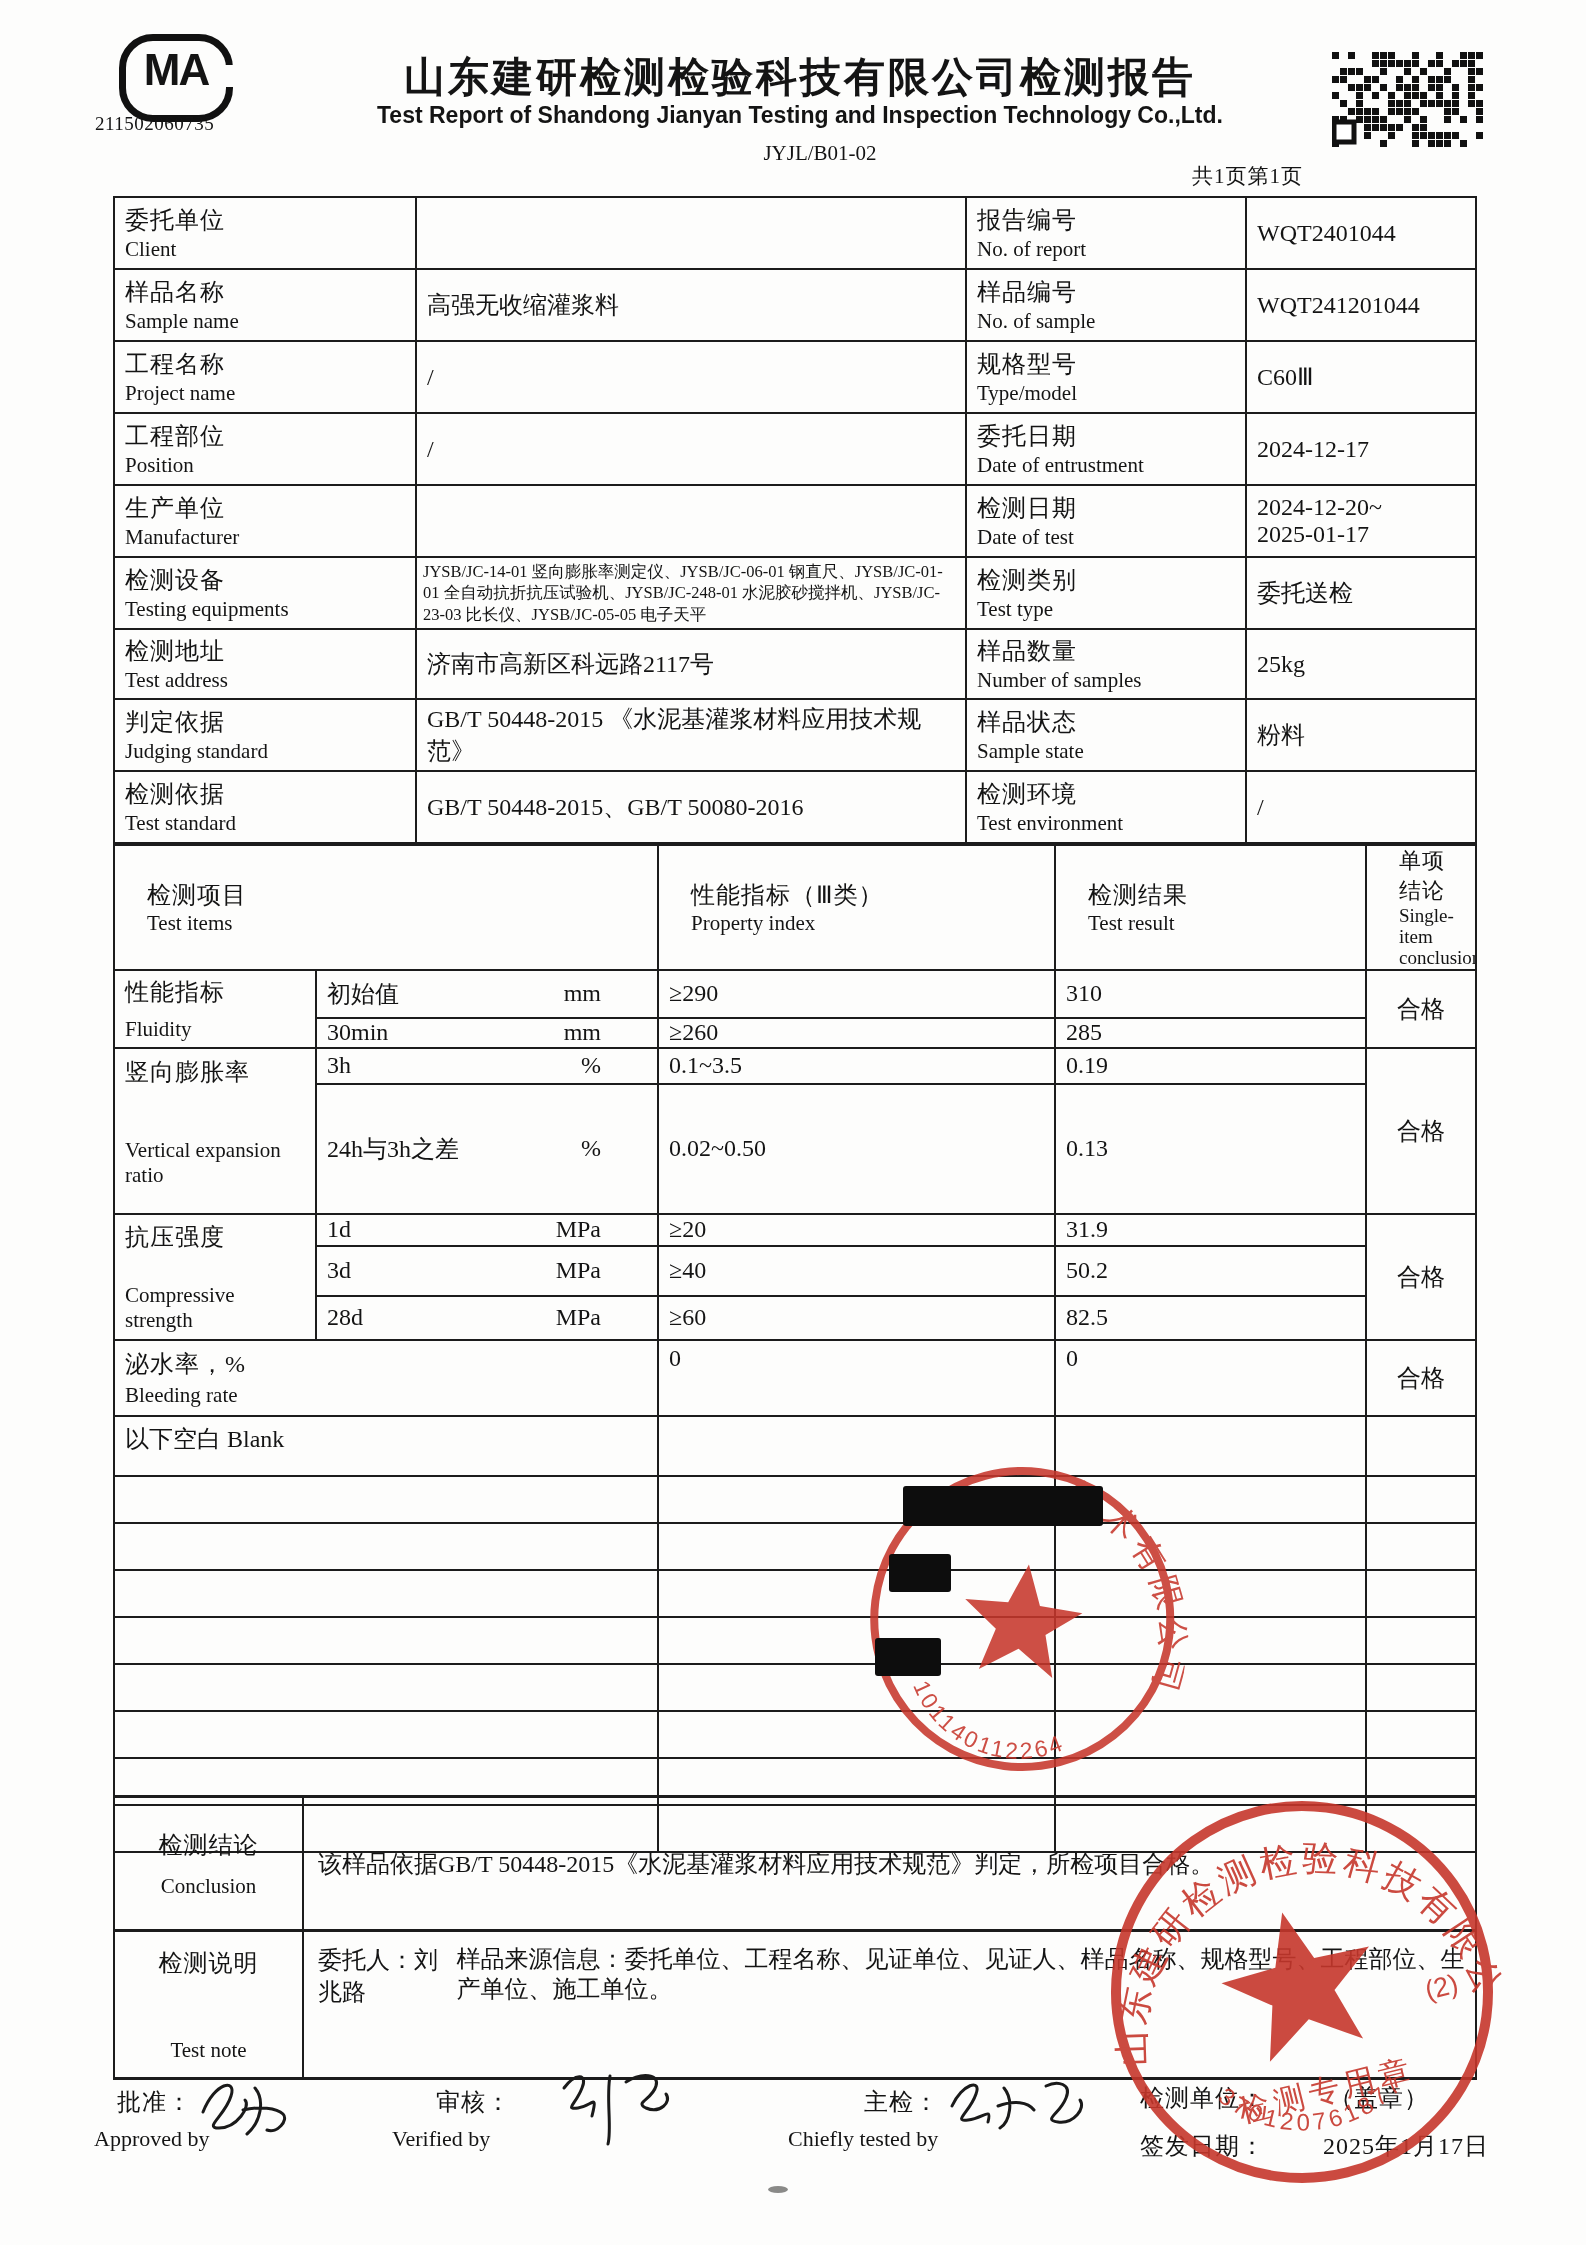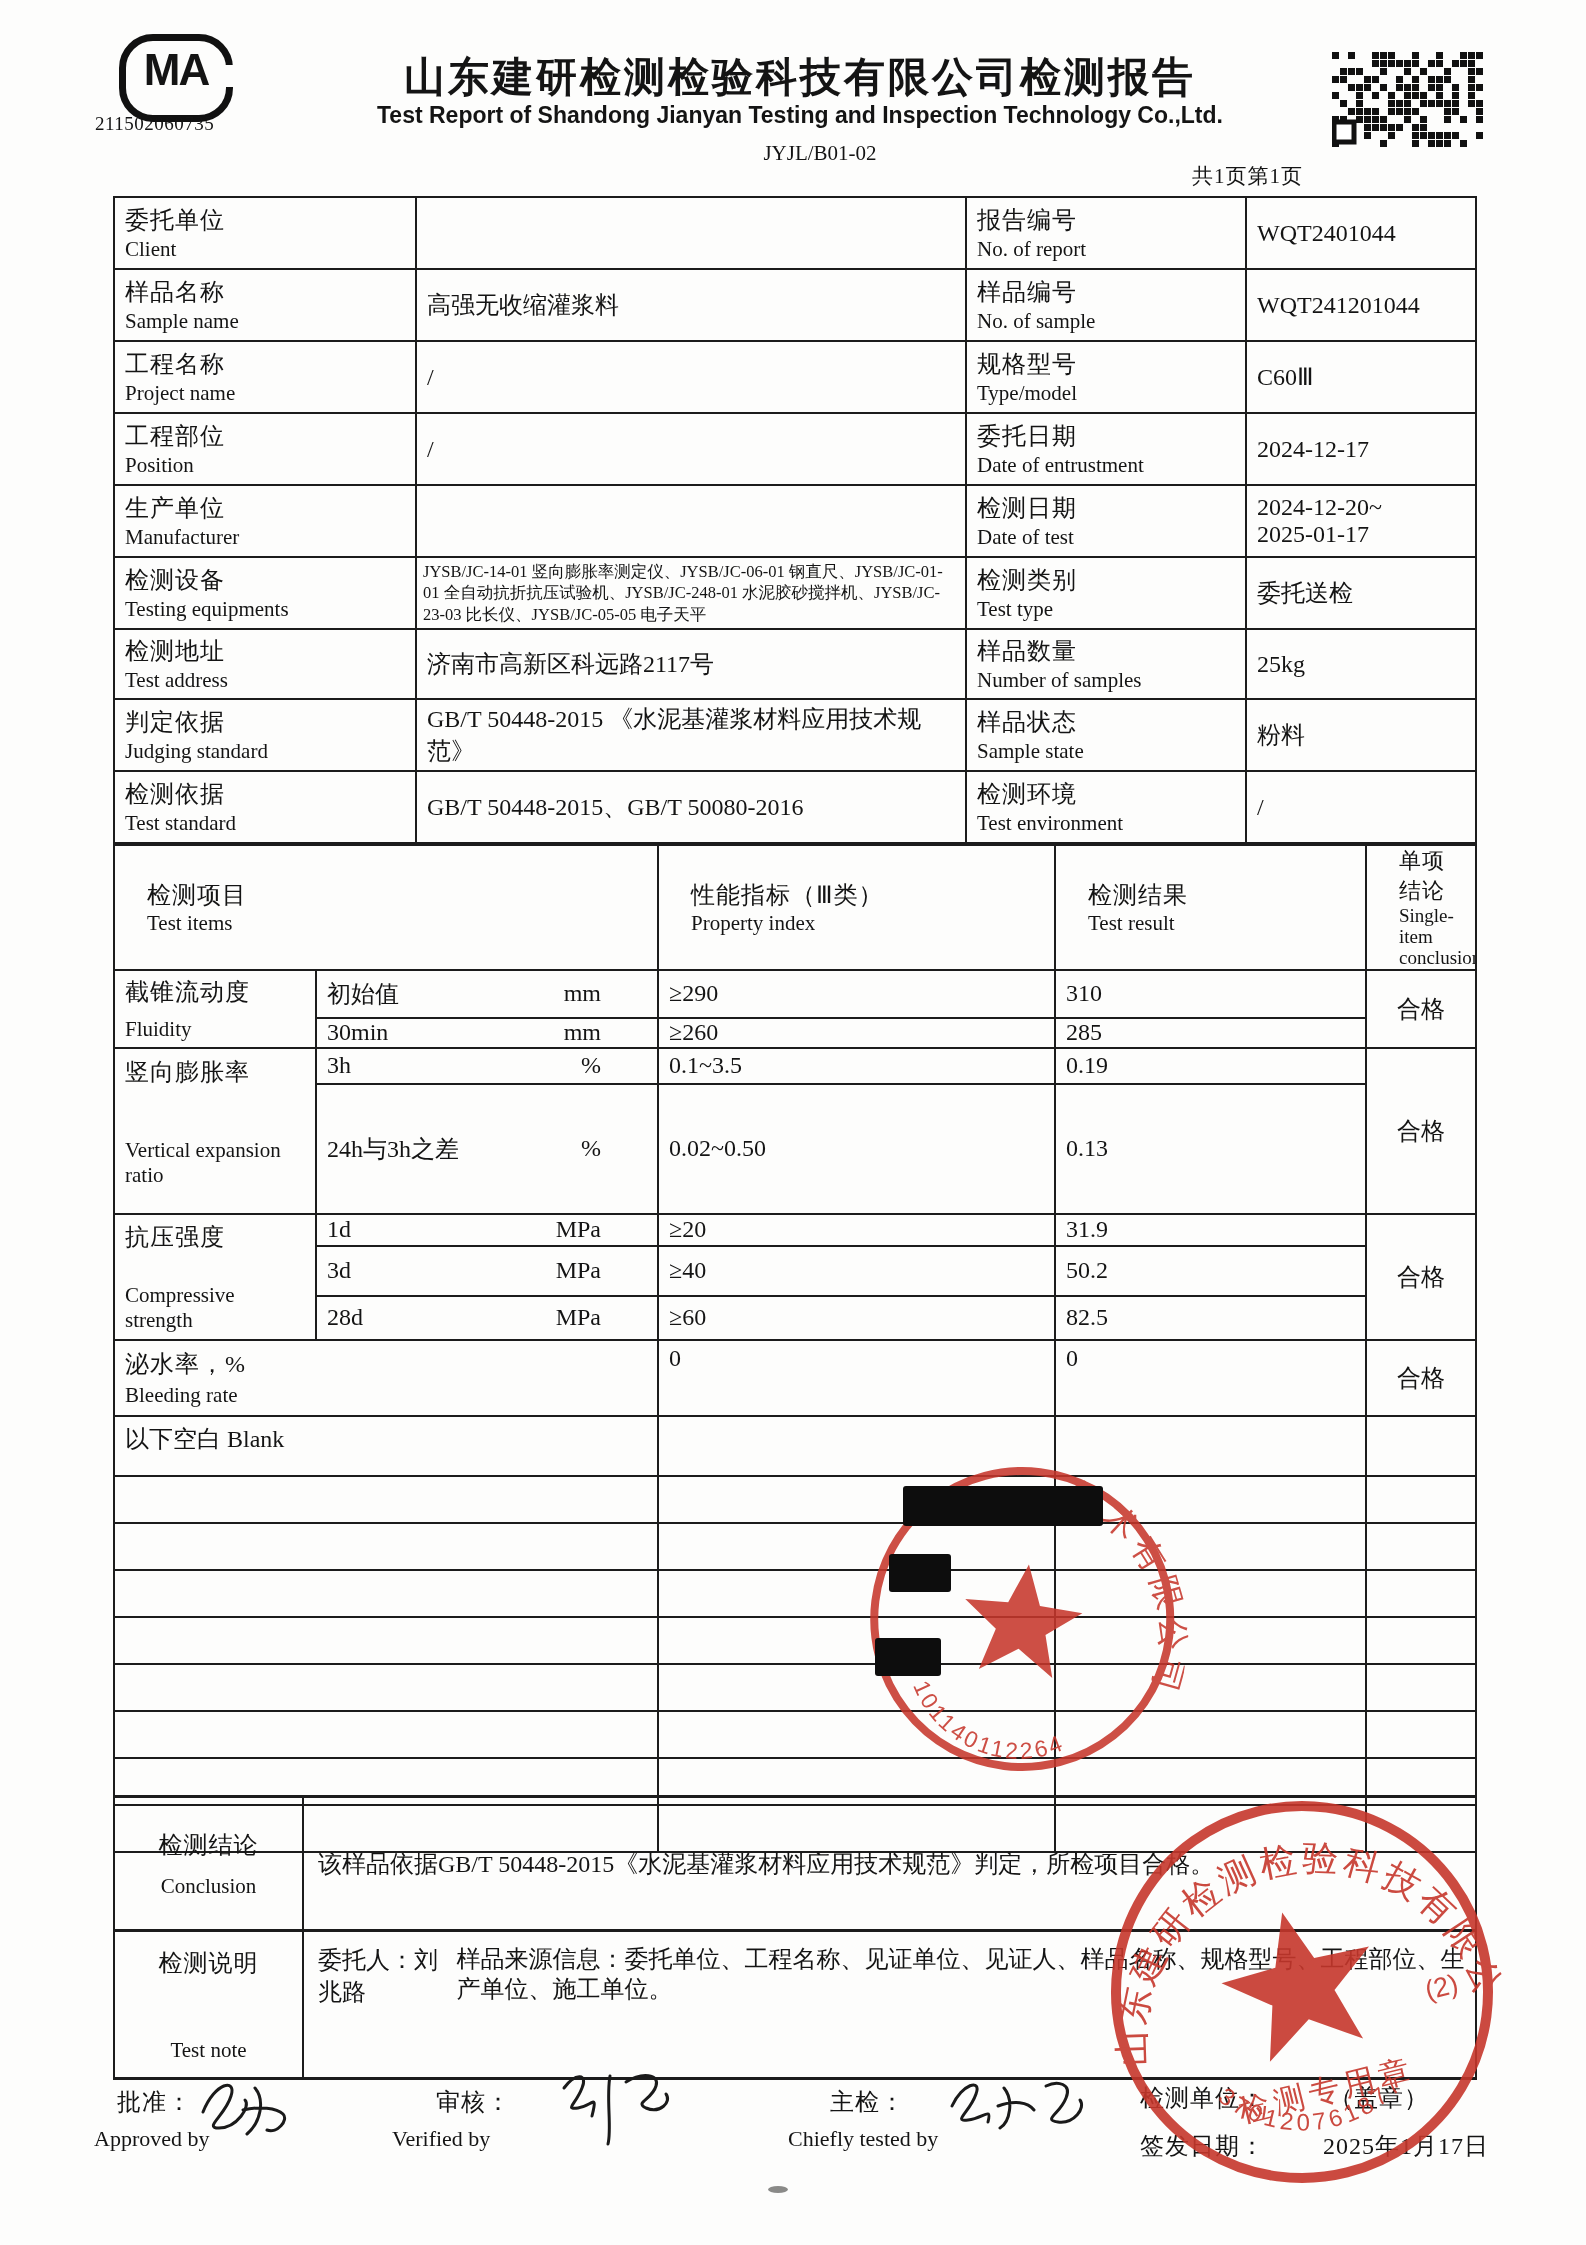--- a/index.html
+++ b/index.html
@@ -373,21 +373,21 @@
           </td>
       <td class="hdr">
             <div class="cn" style="font-size:22px">单项结论</div>
             <div class="en sm">Single-item conclusion</div>
           </td>
     </tr>
 
     <tr style="height:48px">
       <td rowspan="2">
             <div class="lbl" style="height:66px;padding:4px 0">
-              <span class="cn">截锥流动度</span>
+              <span class="cn">性能指标</span>
               <span class="en">Fluidity</span>
             </div>
           </td>
       <td>
             <div class="sub">
               <span>初始值</span>
               <span>mm</span>
             </div>
           </td>
       <td>≥290</td>
@@ -569,21 +569,21 @@
         </div>
       </td>
     </tr>
   </tbody>
     </table>
 
   <div class="foot" style="left:117px;top:2086px">批准：</div>
   <div class="foot-en" style="left:94px;top:2126px">Approved by</div>
   <div class="foot" style="left:436px;top:2086px">审核：</div>
   <div class="foot-en" style="left:392px;top:2126px">Verified by</div>
-  <div class="foot" style="left:830px;top:2086px">主检：</div>
+  <div class="foot" style="left:864px;top:2086px">主检：</div>
   <div class="foot-en" style="left:788px;top:2126px">Chiefly tested by</div>
   <div class="foot" style="left:1140px;top:2082px"><span>检测单位：</span><span style="padding-left:64px">（盖章）</span></div>
   <div class="foot" style="left:1140px;top:2130px"><span>签发日期：</span><span style="padding-left:58px">2025年1月17日</span></div>
 
   <svg class="sig" style="left:185px;top:2070px" width="160" height="78" viewBox="0 0 160 78">
     <g fill="none" stroke="#1a1a1a" stroke-width="3" stroke-linecap="round">
       <path d="M18,42 C30,12 52,8 46,26 C40,46 18,58 34,58 C52,58 66,36 60,30"></path>
       <path d="M70,18 C80,30 76,52 62,64 M58,40 C74,36 92,38 98,44 C104,50 92,64 82,60"></path>
     </g>
   </svg>

